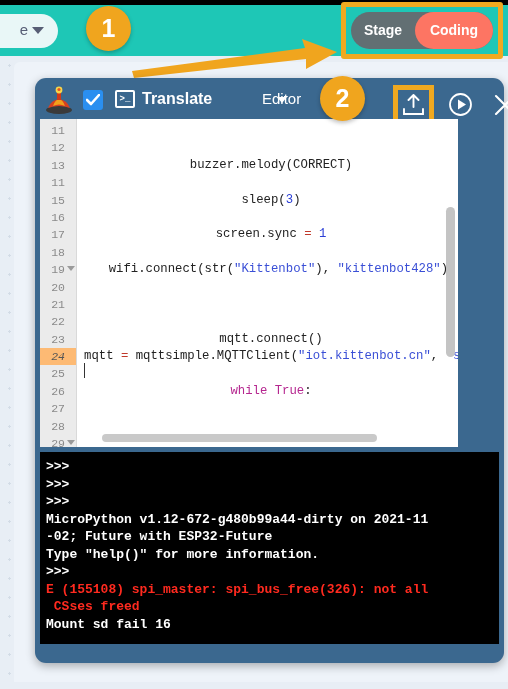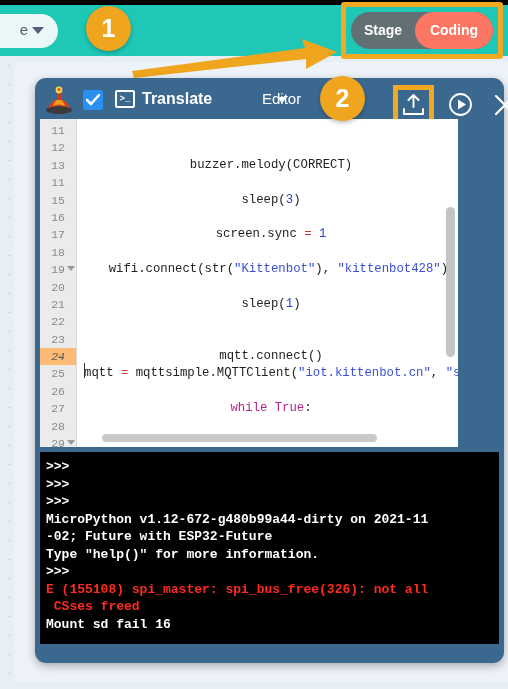--- a/index.html
+++ b/index.html
@@ -283,21 +283,20 @@
     <div class="cl">&nbsp;</div>
         <div class="cl">&nbsp;</div>
         <div class="cl">buzzer.melody(CORRECT)</div>
         <div class="cl">&nbsp;</div>
         <div class="cl">sleep(<span class="num">3</span>)</div>
         <div class="cl">&nbsp;</div>
         <div class="cl">screen.sync <span class="op">=</span> <span class="num">1</span></div>
         <div class="cl">&nbsp;</div>
         <div class="cl">  wifi.connect(str(<span class="str">"Kittenbot"</span>), <span class="str">"kittenbot428"</span>)</div>
         <div class="cl">&nbsp;</div>
-        <div class="cl">sleep(<span class="num">1</span>)</div>
         <div class="cl">&nbsp;</div>
         <div class="cl">&nbsp;</div>
         <div class="cl">mqtt.connect()</div>
         <div class="cl">mqtt <span class="op">=</span> mqttsimple.MQTTClient(<span class="str">"iot.kittenbot.cn"</span>, <span class="str">"soil</span></div>
         <div class="cl">&nbsp;</div>
         <div class="cl"><span class="kw">while</span> <span class="kw">True</span>:</div>
       </div>
     <div id="vscroll"></div>
     <div id="hscroll"></div>
   </div>

